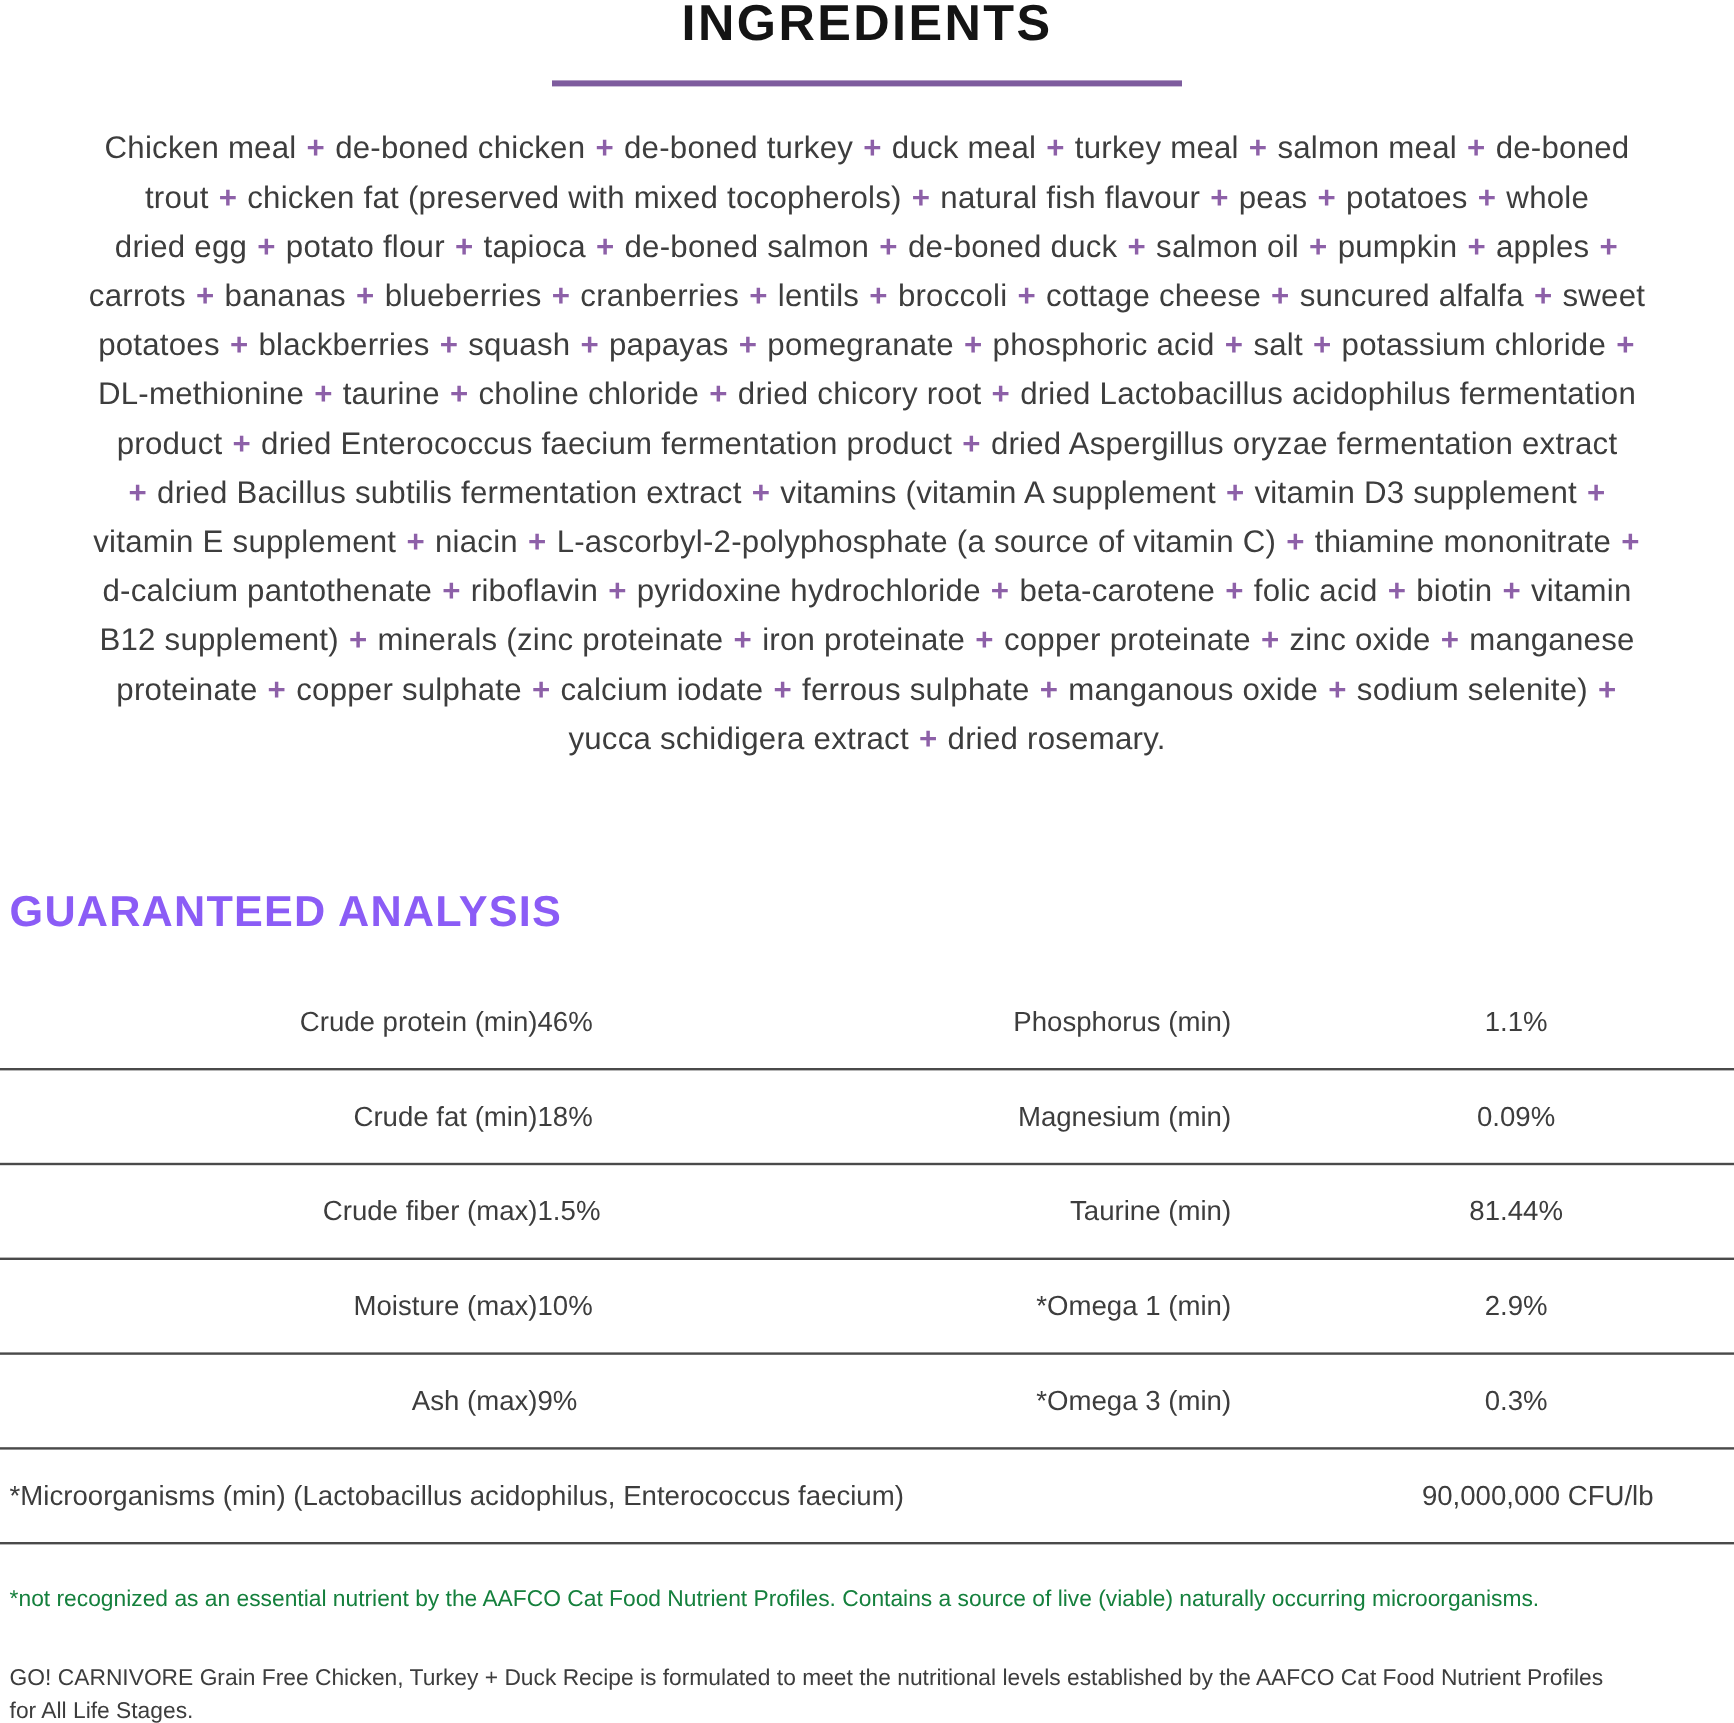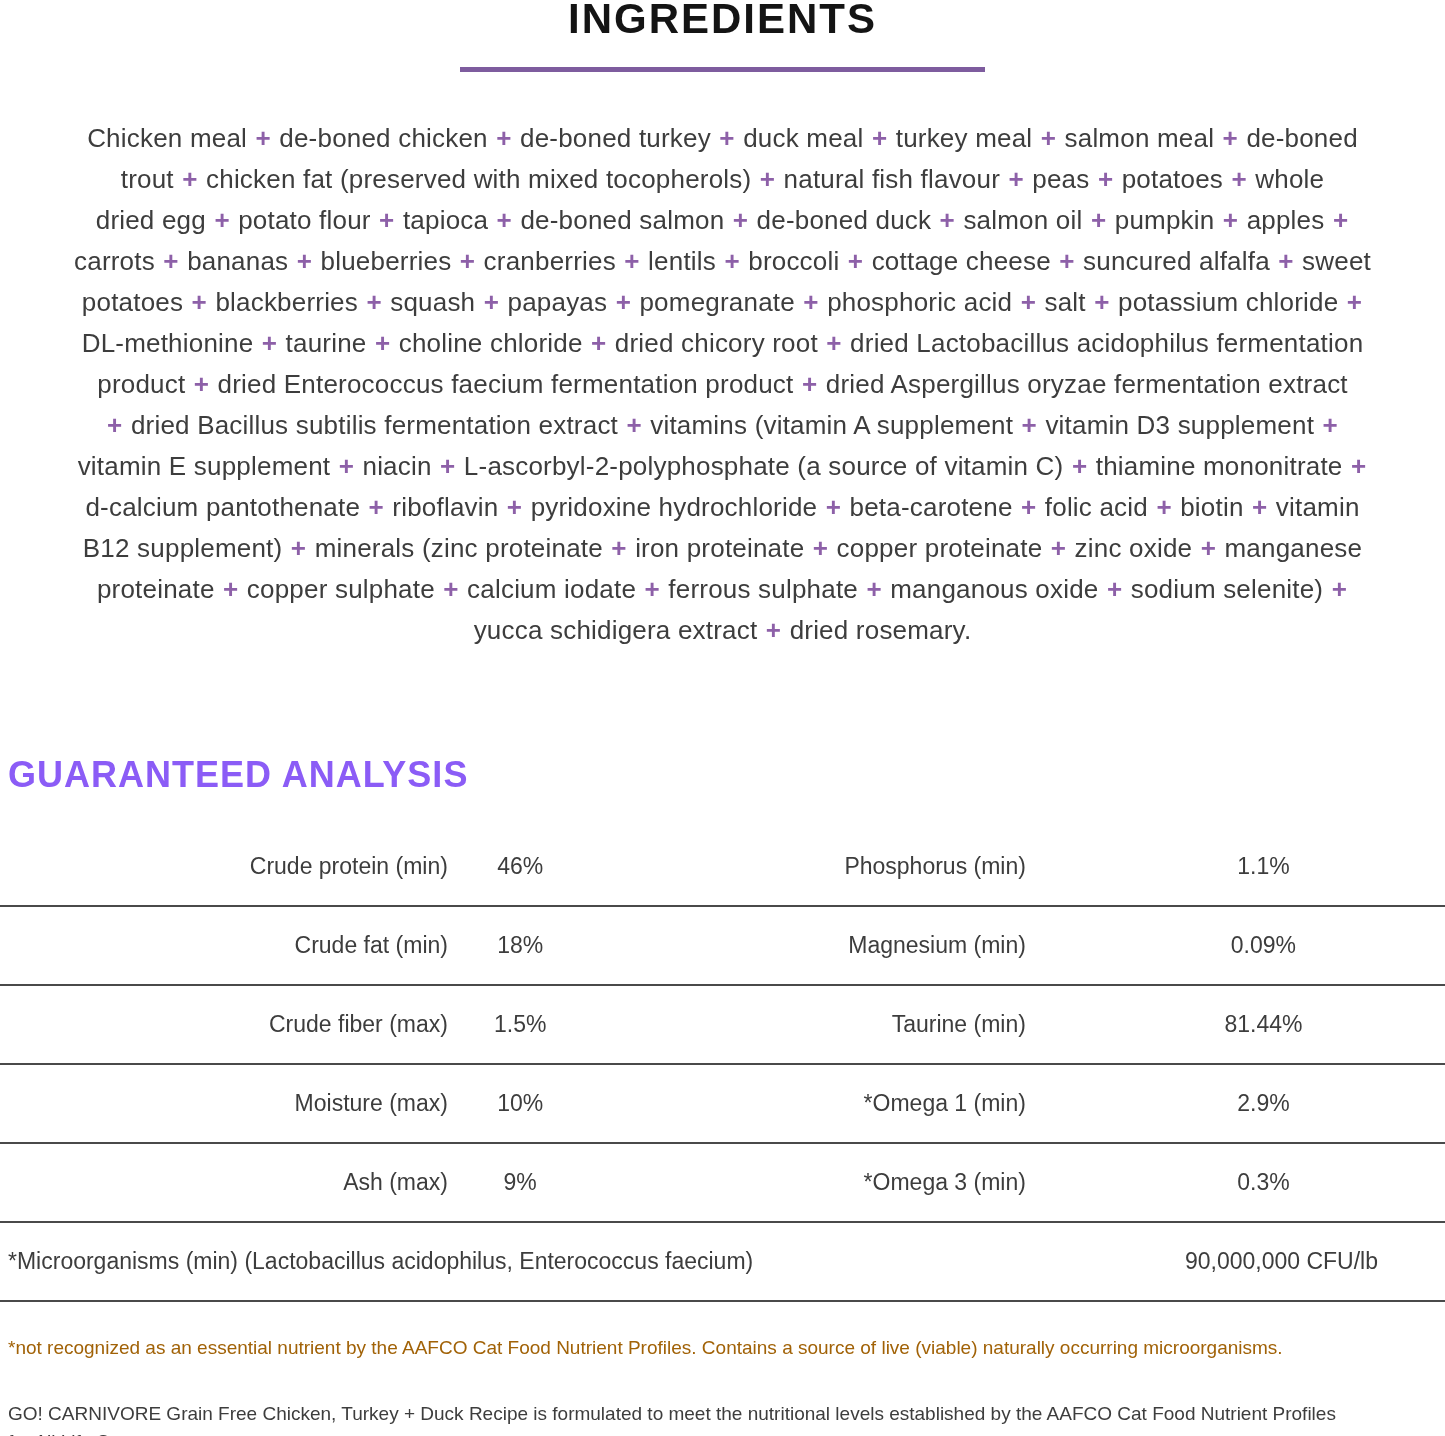--- a/index.html
+++ b/index.html
@@ -17,21 +17,21 @@
     letter-spacing:2px;
     color:#141414;
     line-height:1.0;
   }
   .accent-divider {
     width:525px; height:5px;
     margin:27px auto 0 auto;
     background:#7e5c9e;
   }
   .ingredients-text {
-    margin-top:46px;
+    margin-top:31px;
     font-size:26px;
     line-height:41px;
     color:#3d3d3d;
     text-align:center;
     letter-spacing:0.2px;
   }
   .ingredients-text .ing-line { white-space:nowrap; }
   .plus {
     color:#8d60a8;
     font-weight:bold;
@@ -51,41 +51,41 @@
   .arow {
     display:grid;
     grid-template-columns:31% 10% 6.3% 23.7% 29%;
     align-items:center;
     height:79px;
     border-bottom:2px solid #4a4a4a;
     font-size:23px;
     color:#3d3d3d;
   }
   .arow .lbl   { padding-left:8px; text-align:right; }
-  .arow .val-l { text-align:center; }
+  .arow .val-l { }
   .arow .val-r { text-align:center; padding-left:56px; }
 
   .micro-row {
     display:flex;
     justify-content:space-between;
     align-items:center;
     height:79px;
     border-bottom:2px solid #4a4a4a;
     font-size:23px;
   }
   .micro-row .lbl { padding-left:8px; }
   .micro-row .val { margin-right:67px; }
 
   
   .footnote-1 {
     margin:32px 0 0 8px;
     font-size:19px;
     line-height:28px;
     white-space:nowrap;
-    color:#a16207;
+    color:#15803d;
   }
   .footnote-2 {
     margin:38px 0 0 8px;
     font-size:19px;
     line-height:28px;
     color:#3d3d3d;
   }
   .footnote-2 div { white-space:nowrap; }
 </style>
 </head>

